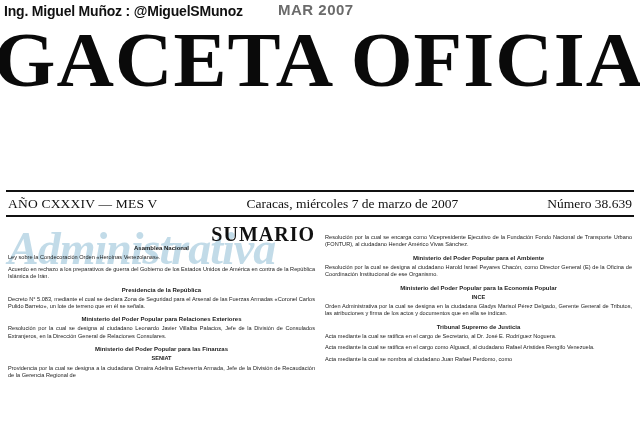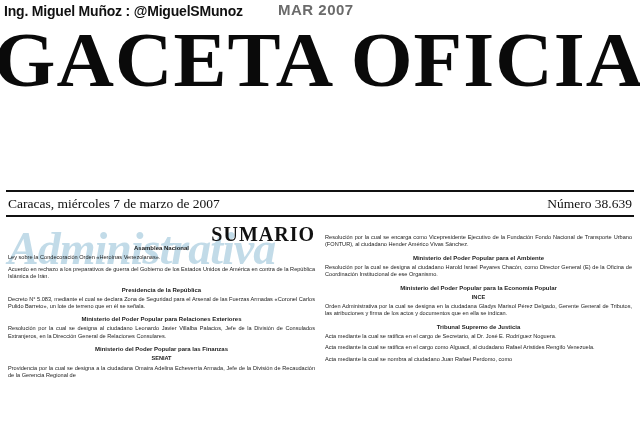--- a/index.html
+++ b/index.html
@@ -178,20 +178,21 @@
 </div>
 
 <div class="masthead">
   <div class="gaceta-title">GACETA  OFICIAL</div>
 </div>
 
 <div class="rule rule-top"></div>
 <div class="rule rule-bottom"></div>
 
 <div class="issue-line">
+  <span class="left">AÑO CXXXIV — MES V</span>
   <span class="center">Caracas, miércoles 7 de marzo de 2007</span>
   <span class="right">Número 38.639</span>
 </div>
 
 <div class="watermark">Administrativa</div>
 
 <div class="columns">
   <div class="col" id="col-left">
     <div class="sumario">SUMARIO</div>
   <div class="org">Asamblea Nacional</div>

